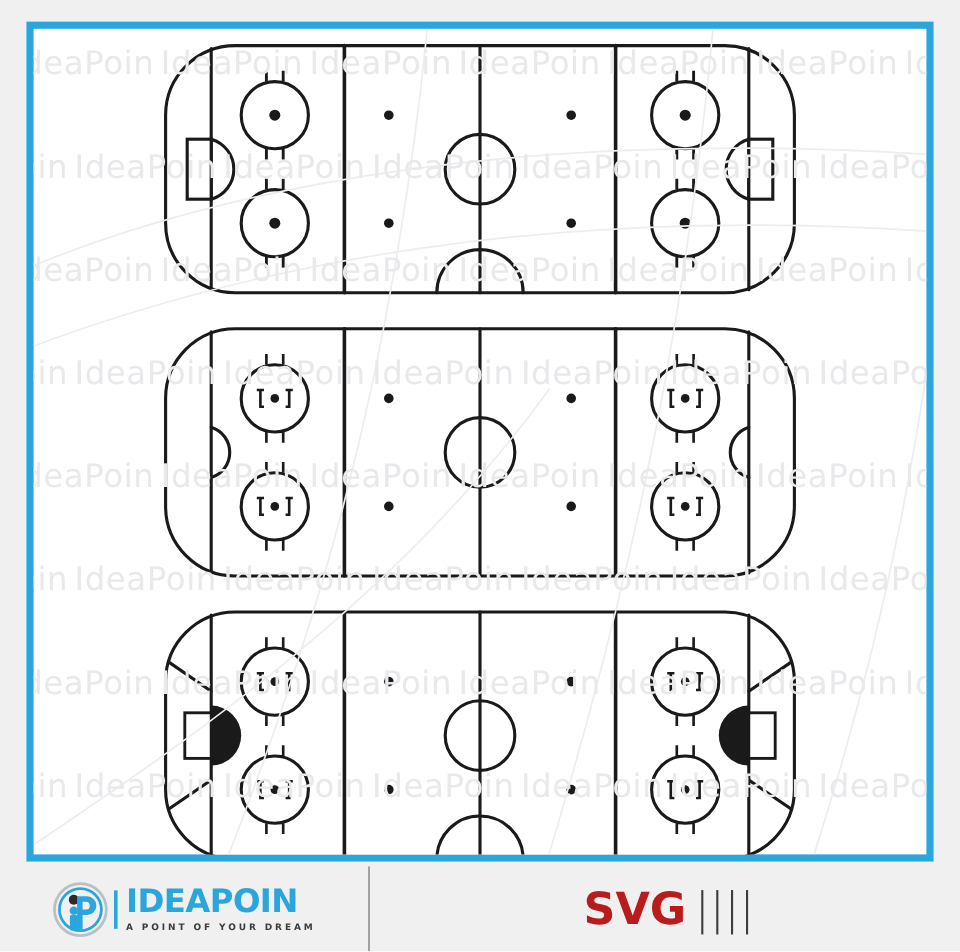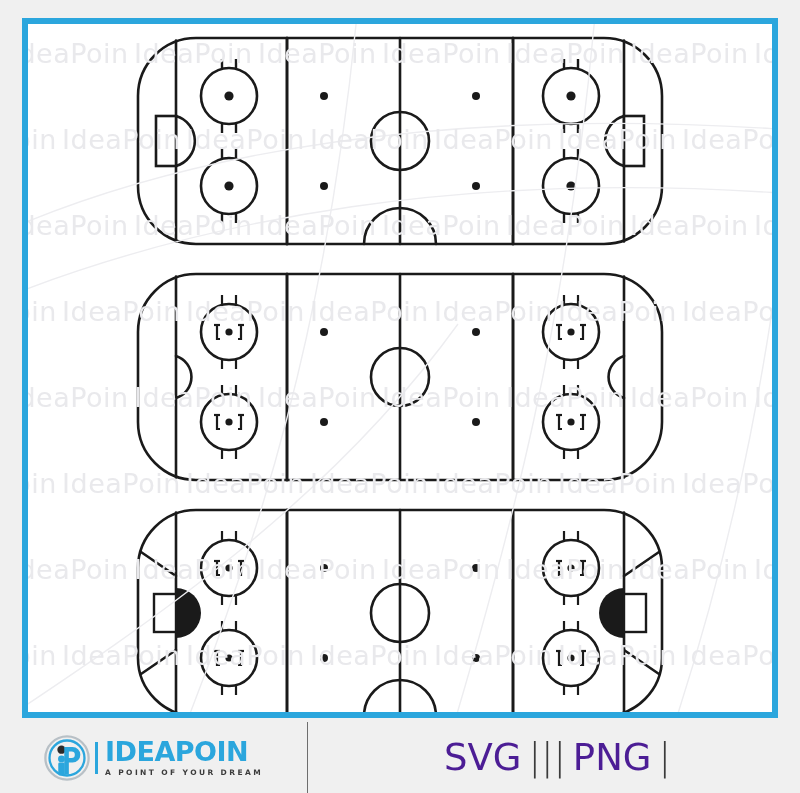--- a/index.html
+++ b/index.html
@@ -129,25 +129,26 @@
     height: 71px;
     display: flex;
     align-items: center;
     justify-content: center;
   }
   #formats-list {
     display: flex;
     align-items: center;
   }
   .format-label {
-    color: #4c1d95;
+    color: #b91c1c;
     font-family: "DejaVu Sans", sans-serif;
     font-size: 37px;
     line-height: 40px;
     padding: 0 7px;
+    font-weight: bold;
   }
   .format-sep {
     color: #3b3b3b;
     font-family: "DejaVu Sans", sans-serif;
     font-size: 37px;
     line-height: 40px;
     font-weight: 300;
   }
 </style>
 </head>
@@ -505,20 +506,19 @@
     </div>
 
     <div id="footer-divider"></div>
 
     <div id="formats-block">
       <div id="formats-list">
           <span class="format-label">SVG</span>
           <span class="format-sep">|</span>
           <span class="format-sep">|</span>
           <span class="format-sep">|</span>
-          <span class="format-label">PNG</span>
           <span class="format-sep">|</span>
         </div>
     </div>
 
   </div>
 
 </div>
 
 </body></html>

